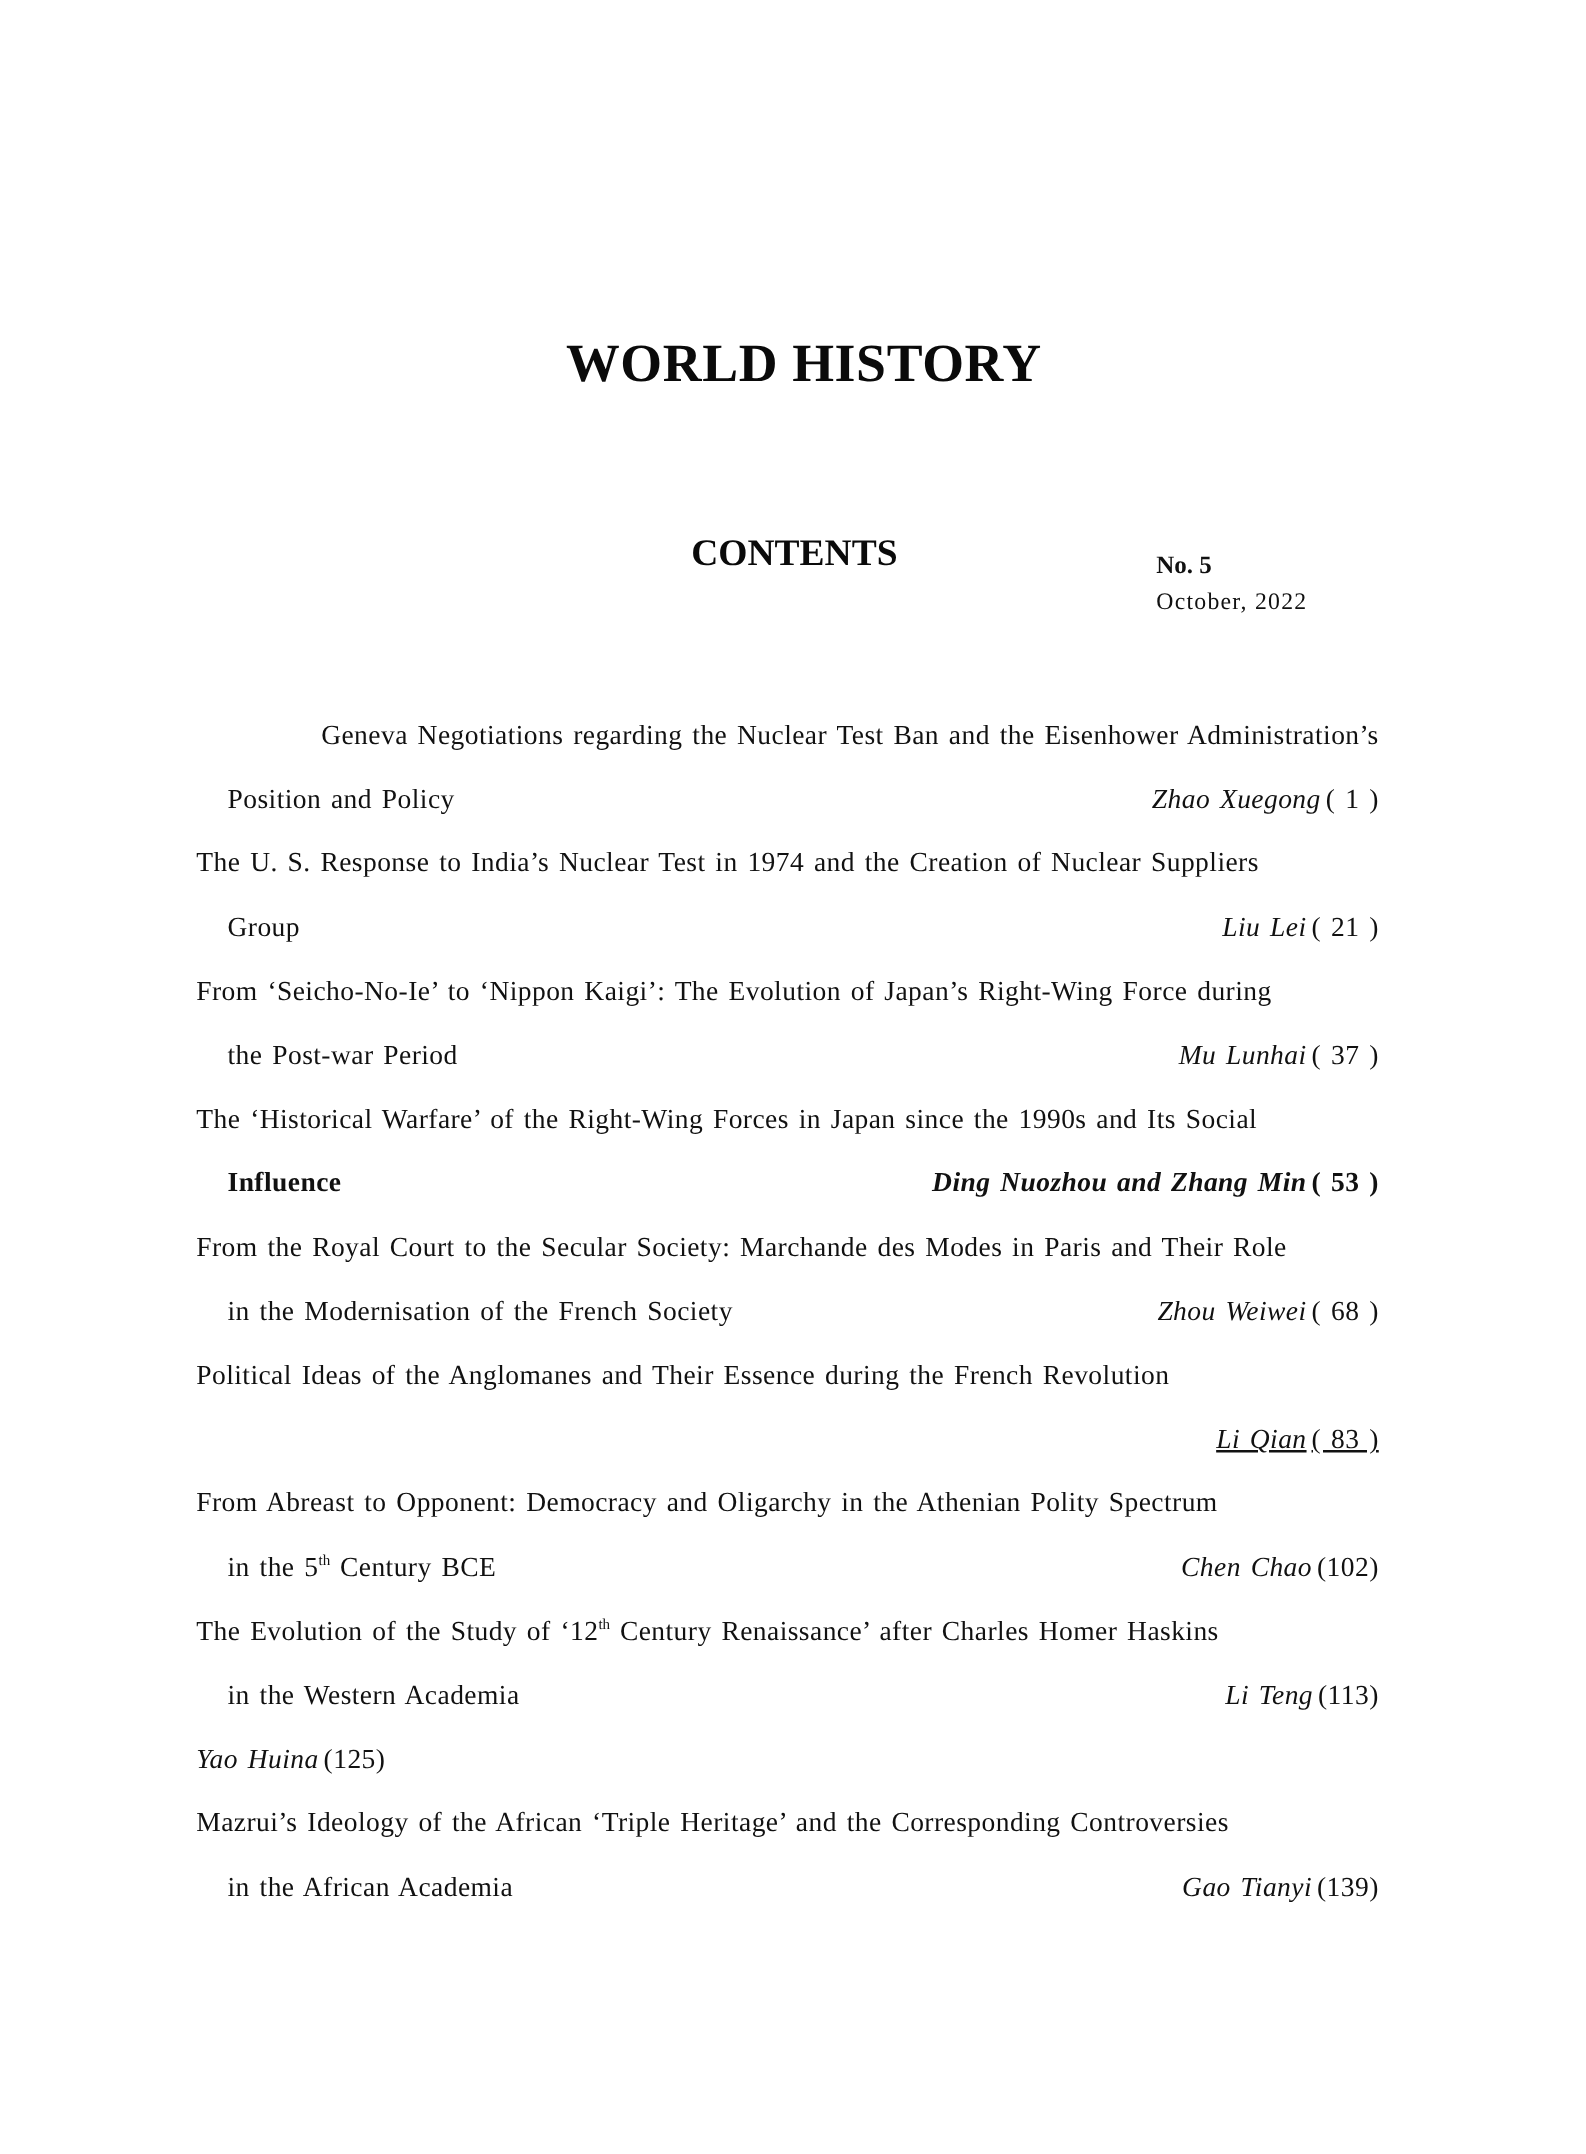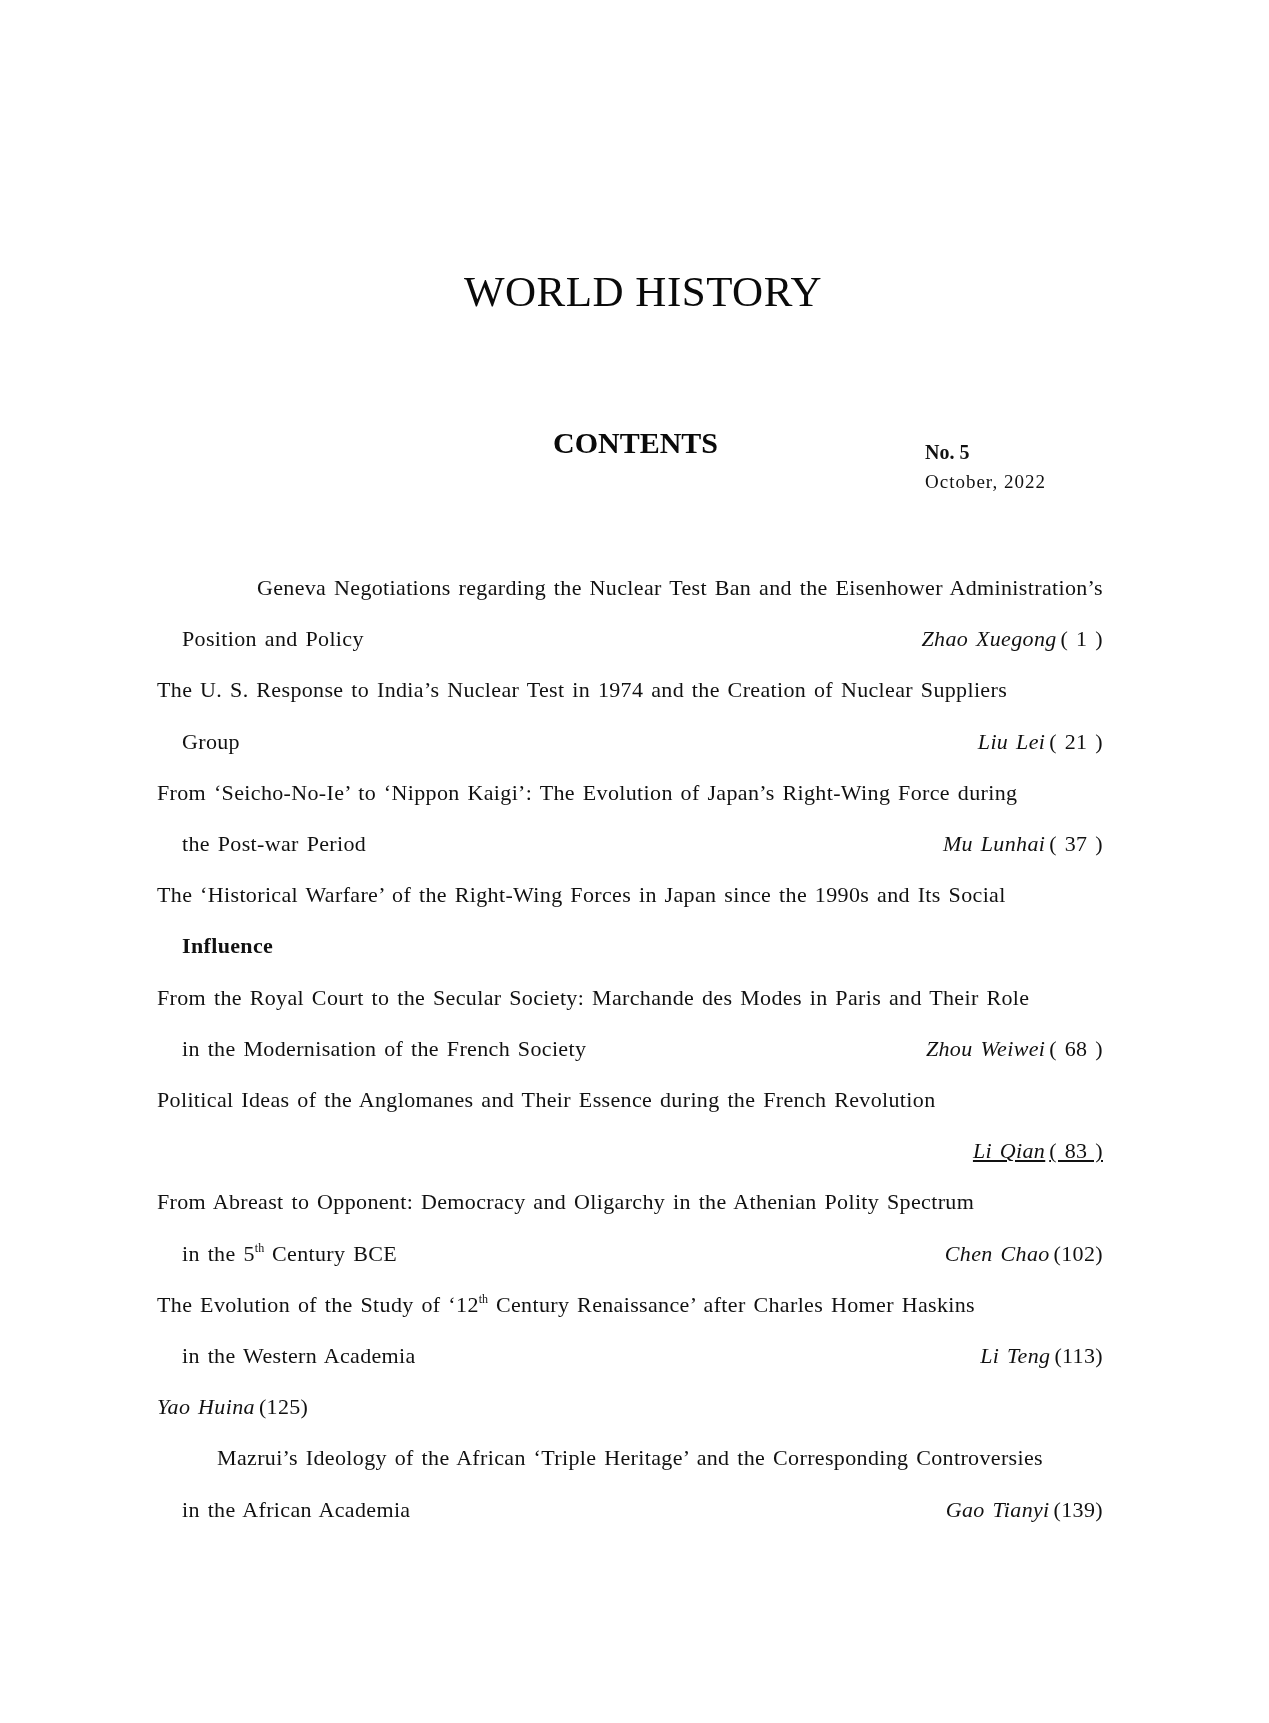--- a/index.html
+++ b/index.html
@@ -1,20 +1,20 @@
 <!DOCTYPE html>
 <html><head>
 <meta charset="utf-8">
 <style>
   html, body { margin: 0; padding: 0; background: #ffffff; }
   body { width: 1269px; height: 1723px; position: relative; overflow: hidden;
          font-family: "Liberation Serif", "DejaVu Serif", serif; color: #111111; }
   .page { position: absolute; left: 0; top: 0; width: 1269px; height: 1723px; background: #ffffff; }
   .journal-title { position: absolute; left: 0; width: 1269px; top: 270px; text-align: center;
-                   font-weight: normal; font-size: 43px; letter-spacing: 0.5px; color: #0a0a0a;
+                   font-weight: bold; font-size: 43px; letter-spacing: 0.5px; color: #0a0a0a;
                    padding-left: 17px; box-sizing: border-box; line-height: 1; }
   .contents-heading { position: absolute; left: 553px; top: 428px; font-weight: bold;
                       font-size: 30px; line-height: 1; color: #0a0a0a; }
   .issue-number { position: absolute; left: 925px; top: 442px; font-weight: bold; font-size: 20px; line-height: 1; }
   .issue-date { position: absolute; left: 925px; top: 472px; font-size: 19px; letter-spacing: 1px; line-height: 1; }
   .toc { position: absolute; left: 0; top: 0; width: 1269px; }
   .toc-line { position: absolute; left: 157px; width: 946px; height: 30px; display: flex;
               align-items: baseline; justify-content: space-between; font-size: 22px;
               line-height: 30px; white-space: nowrap; letter-spacing: 0.35px; word-spacing: 2px; }
   .toc-line.indent { left: 182px; width: 921px; }
@@ -67,20 +67,24 @@
         <span class="author">Mu Lunhai</span>
         <span class="page-ref">( 37 )</span>
       </span>
     </div>
 
     <div class="toc-line" style="top: 880.2px;">
       <span class="title">The  ‘Historical Warfare’  of the Right-Wing Forces in Japan since the 1990s and Its Social</span>
     </div>
     <div class="toc-line indent" style="top: 931.4px; font-weight: bold;">
       <span class="title">Influence</span>
+      <span class="right">
+        <span class="author">Ding Nuozhou and Zhang Min</span>
+        <span class="page-ref">( 53 )</span>
+      </span>
     </div>
 
     <div class="toc-line" style="top: 982.6px;">
       <span class="title">From the Royal Court to the Secular Society:  Marchande des Modes in Paris and Their Role</span>
     </div>
     <div class="toc-line indent" style="top: 1033.8px;">
       <span class="title">in the Modernisation of the French Society</span>
       <span class="right">
         <span class="author">Zhou Weiwei</span>
         <span class="page-ref">( 68 )</span>
@@ -120,21 +124,21 @@
       </span>
     </div>
 
     <div class="toc-line" style="top: 1392.2px;">
       <span class="right">
         <span class="author">Yao Huina</span>
         <span class="page-ref">(125)</span>
       </span>
     </div>
 
-    <div class="toc-line" style="top: 1443.4px; justify-content: center;">
+    <div class="toc-line" style="top: 1443.4px;">
       <span class="title">Mazrui’s Ideology of the African  ‘Triple Heritage’  and the Corresponding Controversies</span>
     </div>
     <div class="toc-line indent" style="top: 1494.6px;">
       <span class="title">in the African Academia</span>
       <span class="right">
         <span class="author">Gao Tianyi</span>
         <span class="page-ref">(139)</span>
       </span>
     </div>
 

